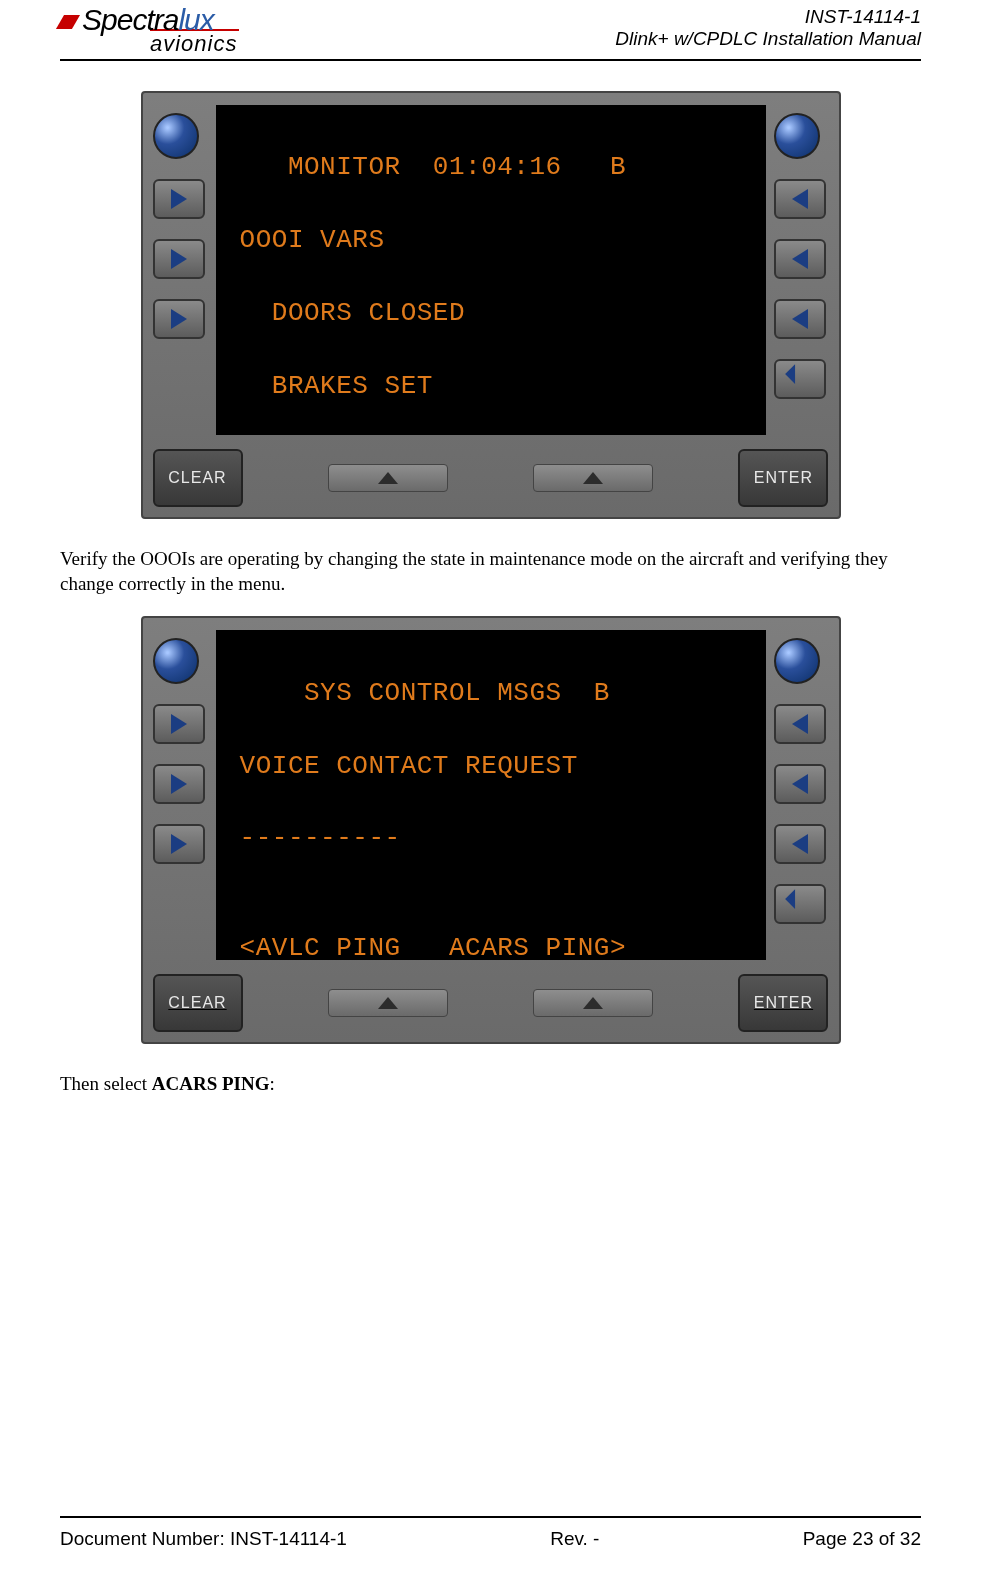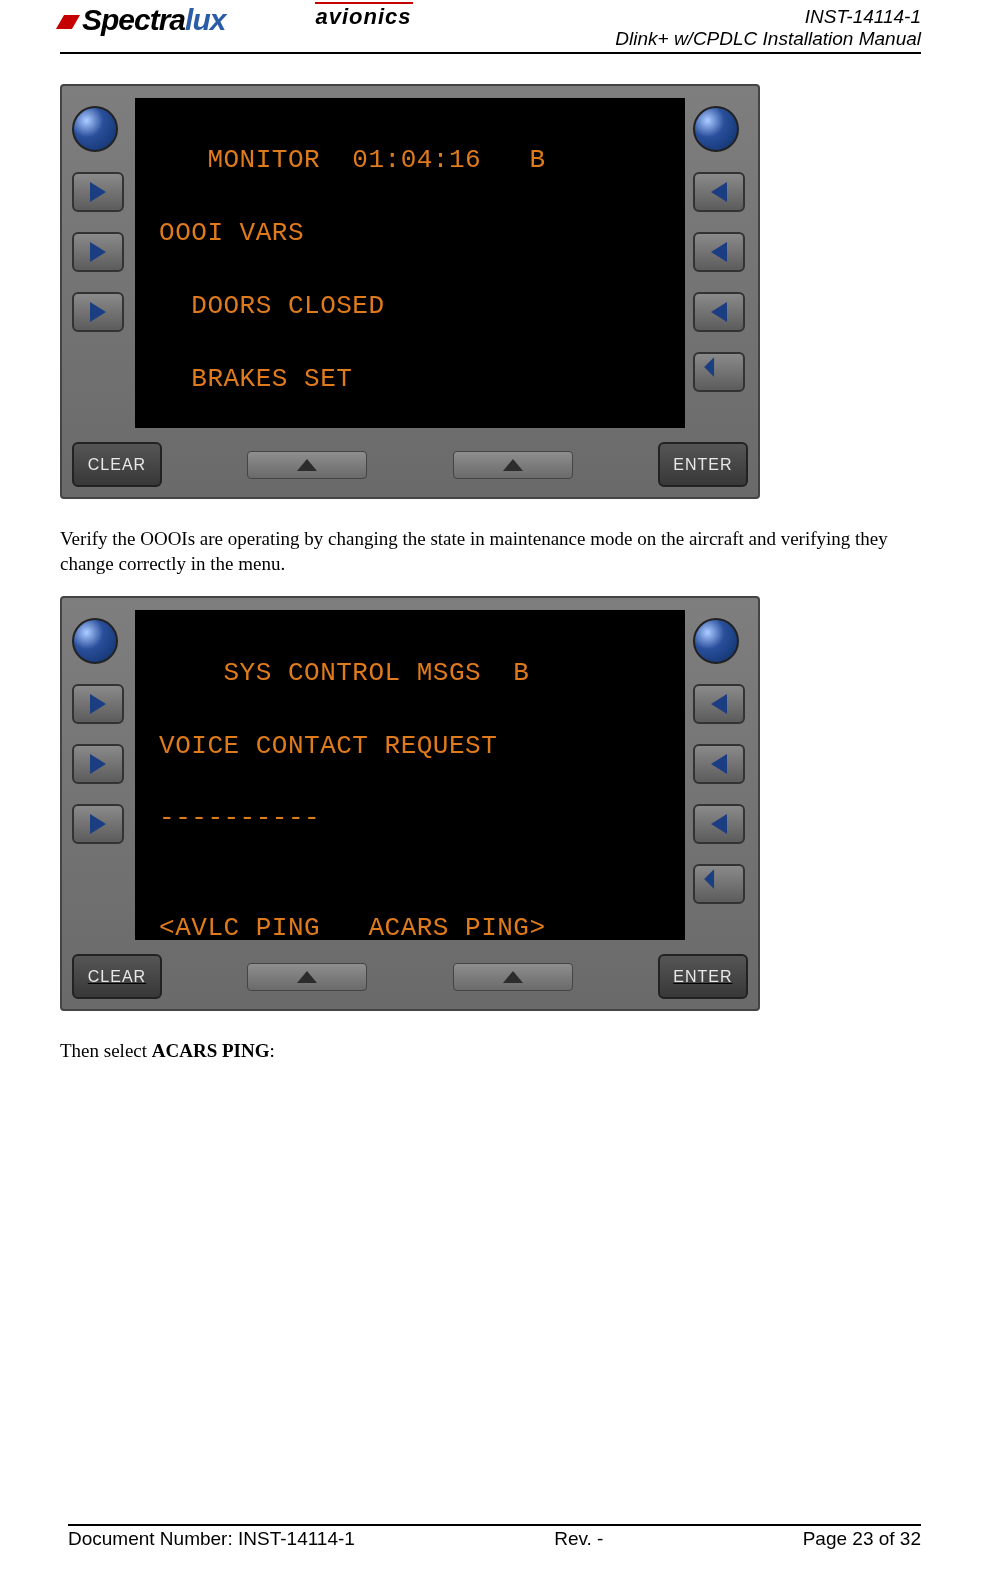--- a/index.html
+++ b/index.html
@@ -18,22 +18,22 @@
   }
   .header {
     display: flex;
     justify-content: space-between;
     align-items: flex-start;
     border-bottom: 2px solid #000;
     padding-bottom: 2px;
   }
   .logo {
     display: flex;
-    flex-direction: row;
-    font-weight: bold;
+    flex-direction: column;
+    font-weight: normal;
   }
   .logo-top {
     font-size: 30px;
     font-style: italic;
     color: #000;
     letter-spacing: -1px;
     line-height: 0.9;
     position: relative;
   }
   .logo-top .blue { color: #2b5ca7; }
@@ -59,20 +59,21 @@
   .header-right {
     text-align: right;
     font-size: 19px;
     font-style: italic;
   }
   .header-right .docnum { display:block; }
   .header-right .subtitle { display:block; font-style: italic; }
 
   .device-wrap {
     display: flex;
+    justify-content: center;
     margin-top: 30px;
   }
   .device {
     background: linear-gradient(#7e7e7e,#6a6a6a);
     border: 2px solid #444;
     width: 700px;
     padding: 12px 10px 10px 10px;
     border-radius: 4px;
   }
   .device-main {
@@ -149,21 +150,21 @@
     margin-top: 14px;
     gap: 10px;
   }
   .foot-btn {
     background: linear-gradient(#555,#383838);
     border: 2px solid #222;
     border-radius: 6px;
     color: #e8e8e8;
     font-size: 16px;
     width: 90px;
-    height: 45px;
+    height: 58px;
     display: flex;
     align-items: center;
     justify-content: center;
     letter-spacing: 1px;
   }
   .foot-arrow {
     width: 120px;
     height: 28px;
     background: linear-gradient(#8e8e8e,#6a6a6a);
     border: 1px solid #444;
@@ -183,27 +184,27 @@
   .body-text {
     font-size: 19px;
     margin: 28px 0 0 0;
     line-height: 1.3;
   }
   .body-text p { margin-bottom: 20px; font-family: Liberation Serif, serif; }
 
   .page-footer {
     position: absolute;
     bottom: 30px;
-    left: 68px;
+    left: 60px;
     right: 60px;
     border-top: 2px solid #000;
     font-size: 19px;
     display: flex;
     justify-content: space-between;
-    padding-top: 2px;
+    padding-top: 10px;
   }
 </style>
 </head>
 <body>
 
 <div class="page">
 
   <div class="header">
     <div class="logo">
       <div class="logo-top"><span class="logo-wedge"></span><span>Spectra</span><span class="blue">lux</span></div>

